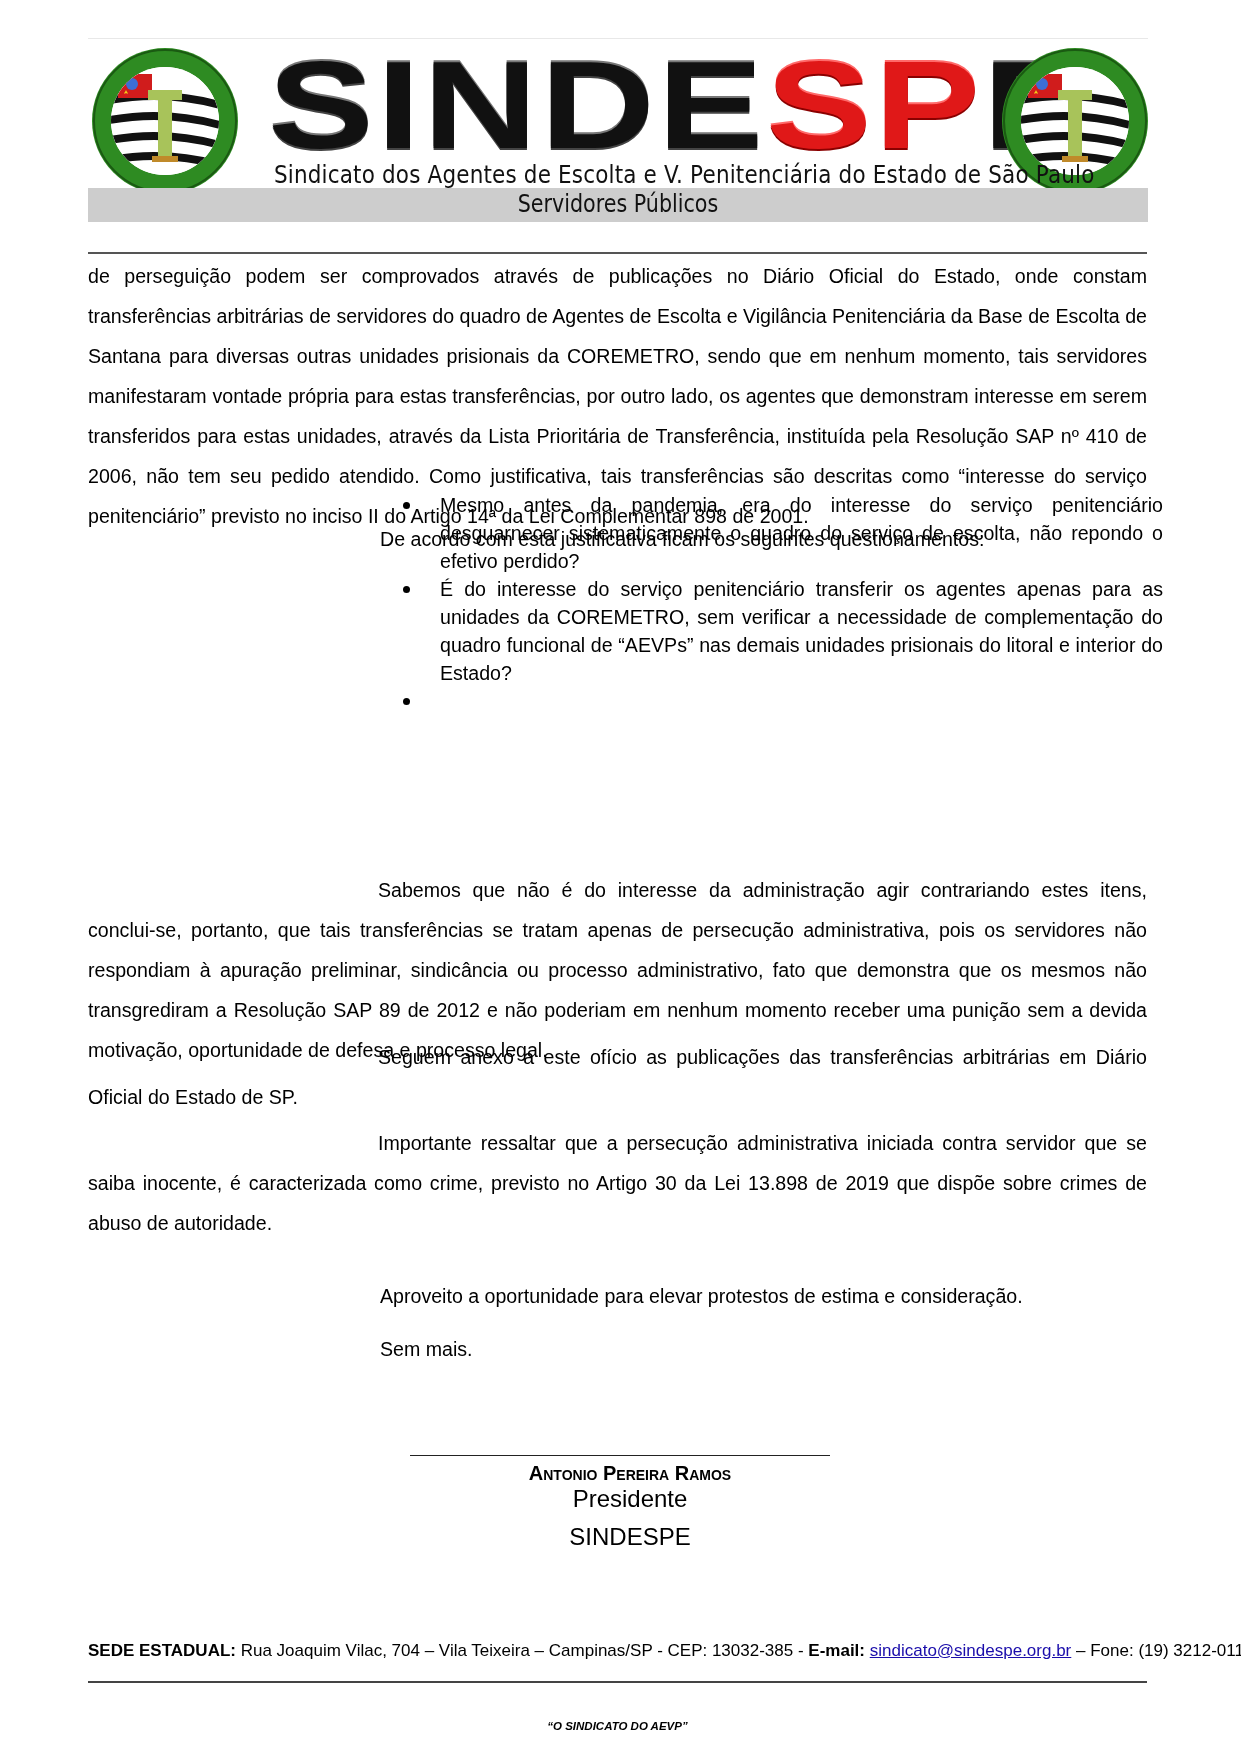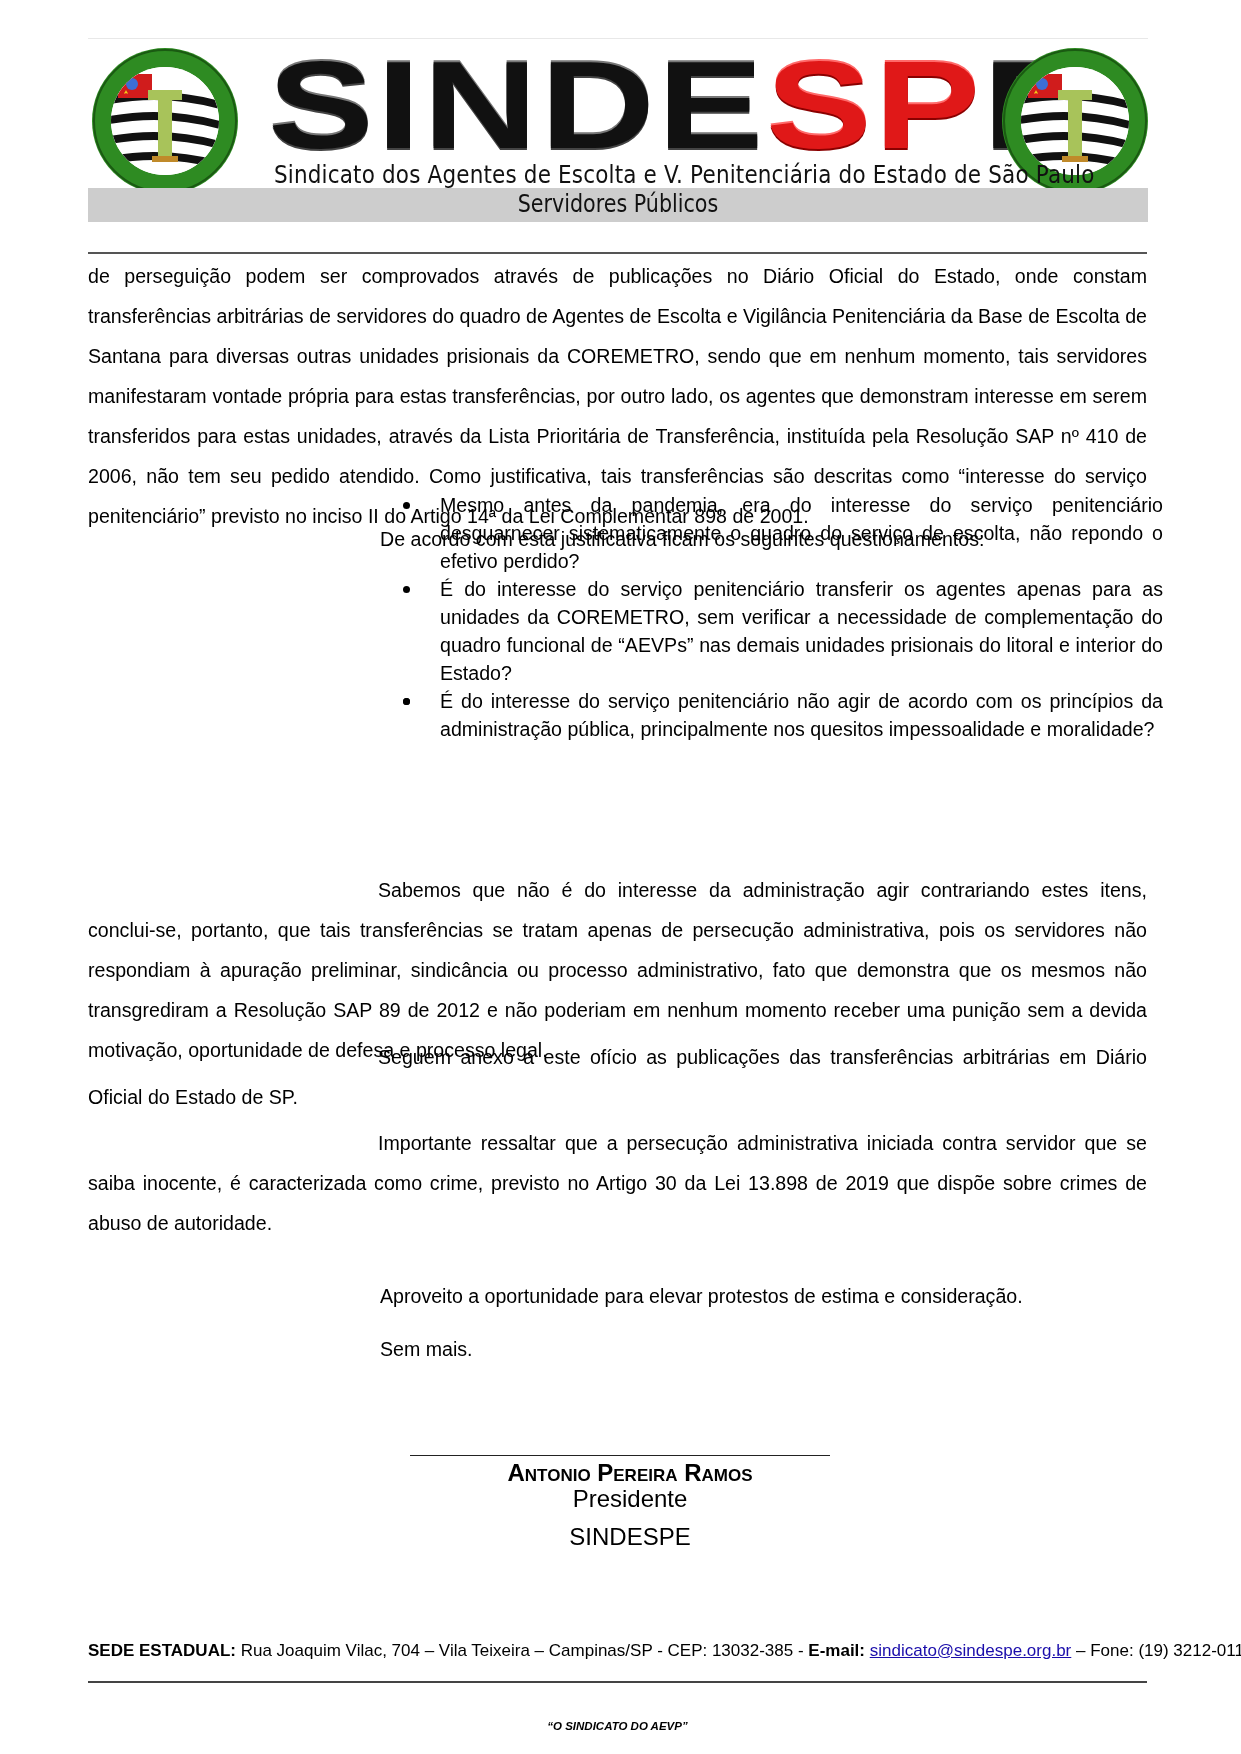--- a/index.html
+++ b/index.html
@@ -24,21 +24,21 @@
   .para { position:absolute; left:88px; width:1059px; font-family:"Liberation Sans", sans-serif; font-size:19.6px; line-height:40px; text-align:justify; }
   .plain { position:absolute; left:380px; font-family:"Liberation Sans", sans-serif; font-size:19.6px; line-height:28px; white-space:nowrap;margin-top:47px; }
 
   .bullets { position:absolute; left:380px; width:767px; top:475px; margin:16px; padding:0; list-style:none; }
   .bullets li { position:relative; padding-left:44px; font-size:19.6px; line-height:28px; text-align:justify; }
   .bullets li .dot { position:absolute; left:7px; top:11px; width:7px; height:7px; border-radius:50%; background:#000; }
 
   
   .sig-line { position:absolute; left:410px; top:1455px; width:420px; height:1px; background:#222; }
   .sig { position:absolute; left:380px; width:500px; text-align:center; font-size:24px; line-height:26px; }
-  .sig-name { font-weight:bold; font-variant:small-caps; font-size:24px; }
+  .sig-name { font-weight:bold; font-variant:small-caps; font-size:20px; }
 
   
   .footer-rule { position:absolute; left:88px; top:1681px; width:1059px; height:2px; background:#444; }
   .footer-motto { position:absolute; left:88px; top:1720px; width:1059px; text-align:center; font-style:italic; font-weight:bold; font-size:11.5px; }
   .footer-addr { position:absolute; left:88px; top:1641px; width:1059px; text-align:center; font-size:17px; white-space:nowrap; }
   .footer-addr b { font-weight:bold; }
   .footer-addr a { color:#1a0dab; text-decoration:underline; }
 </style>
 </head>
 <body>
@@ -104,21 +104,20 @@
 <div class="rule" style="top:252px;"></div>
 
 <div class="para" style="top:256px;">de perseguição podem ser comprovados através de publicações no Diário Oficial do Estado, onde constam transferências arbitrárias de servidores do quadro de Agentes de Escolta e Vigilância Penitenciária da Base de Escolta de Santana para diversas outras unidades prisionais da COREMETRO, sendo que em nenhum momento, tais servidores manifestaram vontade própria para estas transferências, por outro lado, os agentes que demonstram interesse em serem transferidos para estas unidades, através da Lista Prioritária de Transferência, instituída pela Resolução SAP nº 410 de 2006, não tem seu pedido atendido. Como justificativa, tais transferências são descritas como “interesse do serviço penitenciário” previsto no inciso II do Artigo 14ª da Lei Complementar 898 de 2001.</div>
 
 <div class="plain" style="top:478px;">De acordo com esta justificativa ficam os seguintes questionamentos:</div>
 
 <ul class="bullets">
   <li><span class="dot"></span><span>Mesmo antes da pandemia, era do interesse do serviço penitenciário desguarnecer sistematicamente o quadro do serviço de escolta, não repondo o efetivo perdido?</span></li>
   <li><span class="dot"></span><span>É do interesse do serviço penitenciário transferir os agentes apenas para as unidades da COREMETRO, sem verificar a necessidade de complementação do quadro funcional de “AEVPs” nas demais unidades prisionais do litoral e interior do Estado?</span></li>
   <li><span class="dot"></span></li>
-  <li><span class="dot"></span><span>É do interesse do serviço penitenciário não agir de acordo com os princípios da administração pública, principalmente nos quesitos impessoalidade e moralidade?</span></li>
 </ul>
 
 <div class="para" style="top:870px; text-indent:290px;">Sabemos que não é do interesse da administração agir contrariando estes itens, conclui-se, portanto, que tais transferências se tratam apenas de persecução administrativa, pois os servidores não respondiam à apuração preliminar, sindicância ou processo administrativo, fato que demonstra que os mesmos não transgrediram a Resolução SAP 89 de 2012 e não poderiam em nenhum momento receber uma punição sem a devida motivação, oportunidade de defesa e processo legal.</div>
 
 <div class="para" style="top:1037px; text-indent:290px;">Seguem anexo a este ofício as publicações das transferências arbitrárias em Diário Oficial do Estado de SP.</div>
 
 <div class="para" style="top:1123px; text-indent:290px;">Importante ressaltar que a persecução administrativa iniciada contra servidor que se saiba inocente, é caracterizada como crime, previsto no Artigo 30 da Lei 13.898 de 2019 que dispõe sobre crimes de abuso de autoridade.</div>
 
 <div class="plain" style="top:1235px;">Aproveito a oportunidade para elevar protestos de estima e consideração.</div>
 <div class="plain" style="top:1288px;">Sem mais.</div>

